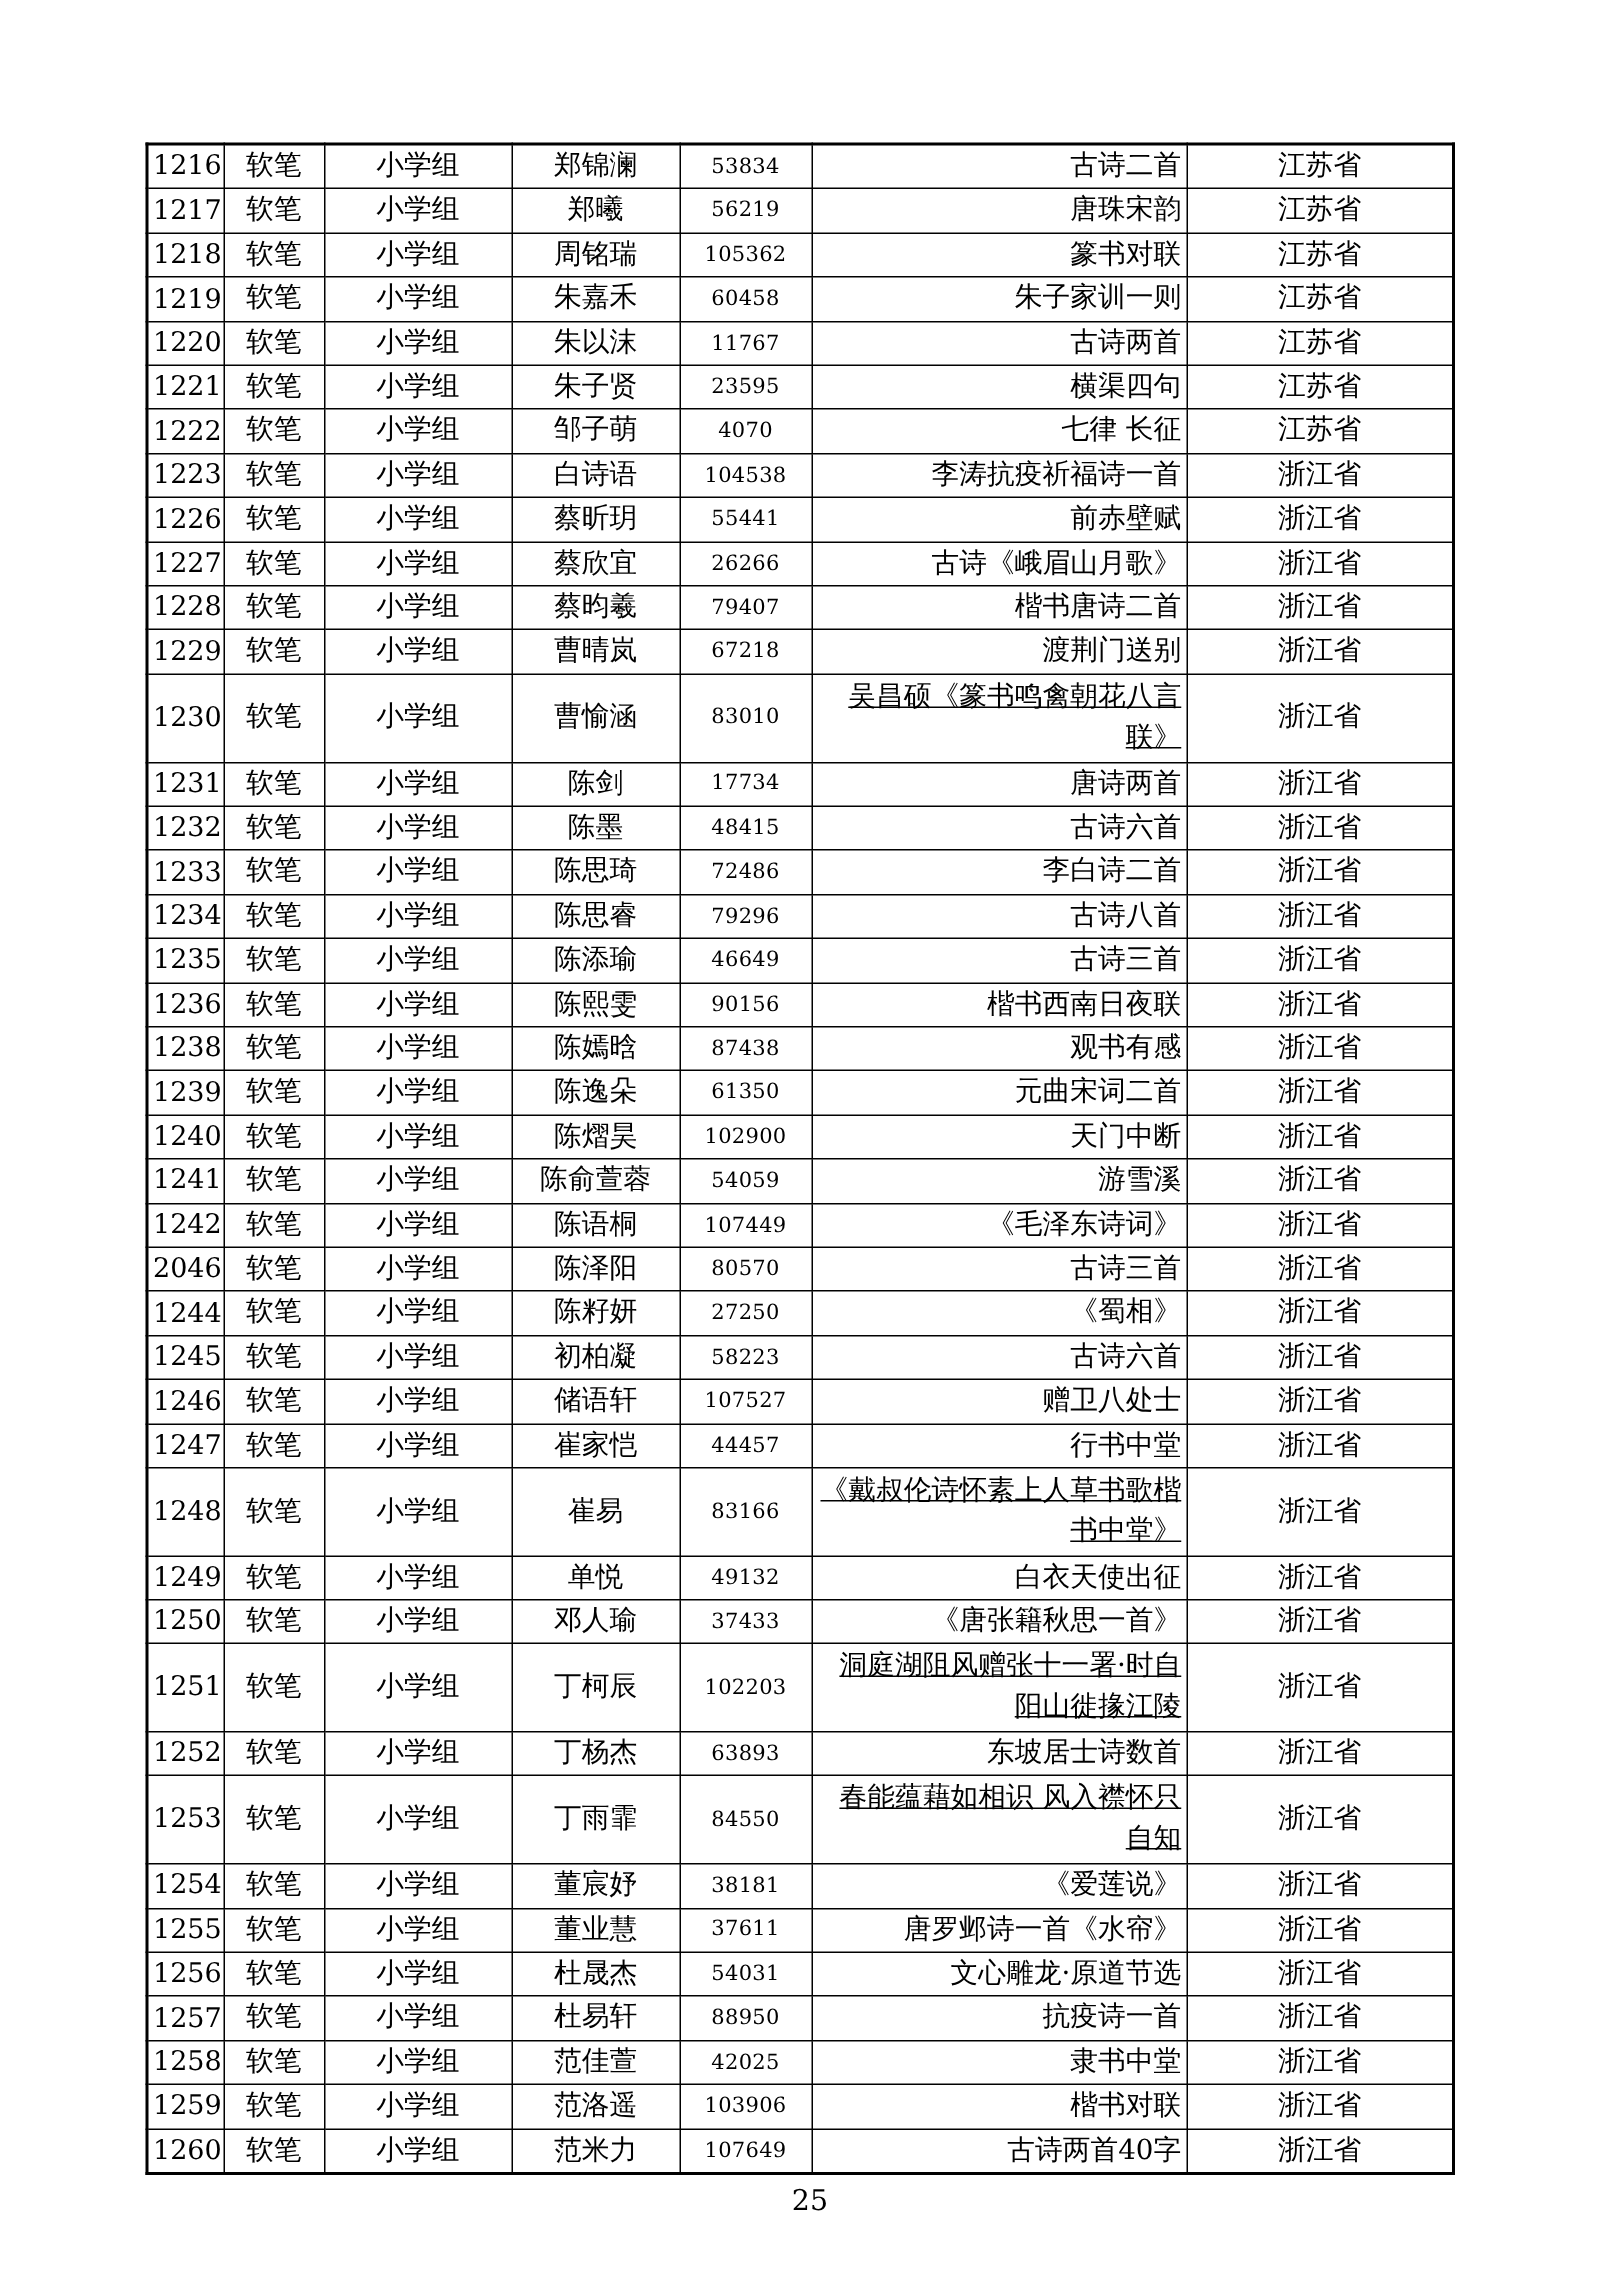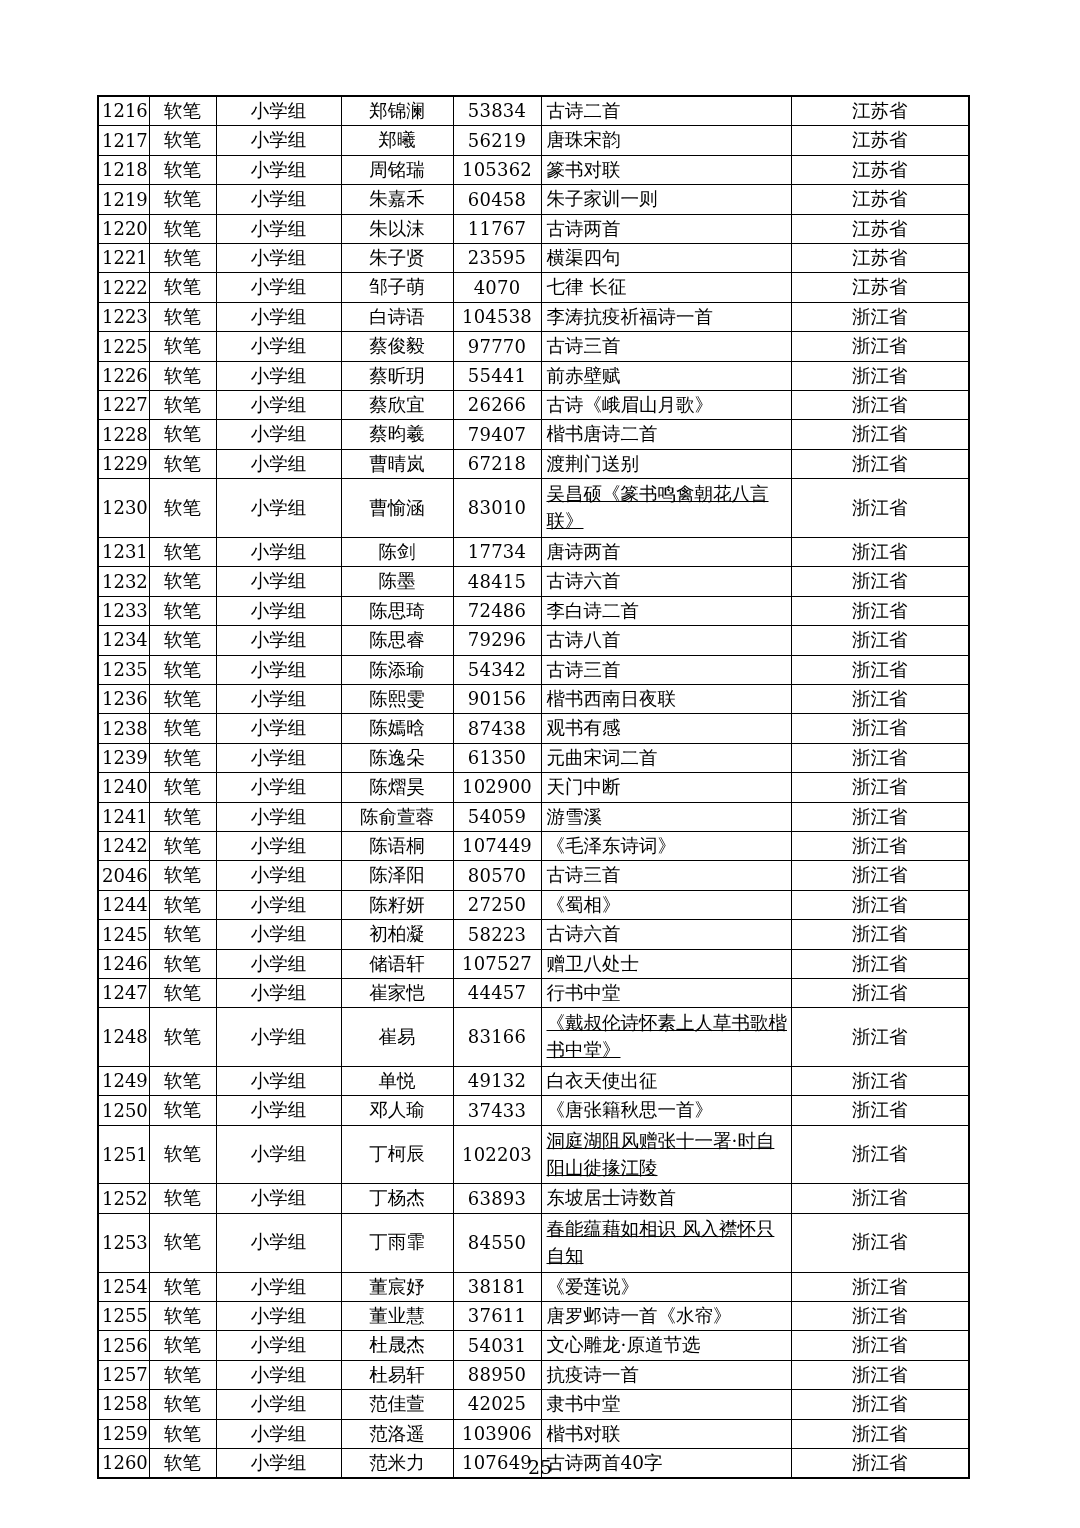--- a/index.html
+++ b/index.html
@@ -41,27 +41,27 @@
     line-height: 1.32;
     padding: 2px 3px;
     text-align: center;
     vertical-align: middle;
     height: 29px;
     box-sizing: border-box;
     overflow: hidden;
     white-space: nowrap;
   }
   table.roster td.work {
-    text-align: left;
+    text-align: right;
     padding-left: 5px;
     white-space: normal;
     word-break: break-all;
   }
   table.roster td.seq { font-size: 18px; }
-  table.roster td.num { font-size: 18px; letter-spacing: 0.2px; }
+  table.roster td.num { font-size: 14px; letter-spacing: 0.2px; }
   table.roster tr.tall td { height: 58px; }
   table.roster tr.tall td.work { line-height: 1.45; text-decoration: underline; }
 
   .page-number {
     position: absolute;
     left: 0;
     right: 0;
     top: 1456px;
     text-align: center;
     font-size: 19px;
@@ -150,29 +150,20 @@
         <tr>
           <td class="seq">1223</td>
           <td class="cat">软笔</td>
           <td class="grp">小学组</td>
           <td class="nm">白诗语</td>
           <td class="num">104538</td>
           <td class="work">李涛抗疫祈福诗一首</td>
           <td class="prov">浙江省</td>
         </tr>
         <tr>
-          <td class="seq">1225</td>
-          <td class="cat">软笔</td>
-          <td class="grp">小学组</td>
-          <td class="nm">蔡俊毅</td>
-          <td class="num">97770</td>
-          <td class="work">古诗三首</td>
-          <td class="prov">浙江省</td>
-        </tr>
-        <tr>
           <td class="seq">1226</td>
           <td class="cat">软笔</td>
           <td class="grp">小学组</td>
           <td class="nm">蔡昕玥</td>
           <td class="num">55441</td>
           <td class="work">前赤壁赋</td>
           <td class="prov">浙江省</td>
         </tr>
         <tr>
           <td class="seq">1227</td>
@@ -244,21 +235,21 @@
           <td class="nm">陈思睿</td>
           <td class="num">79296</td>
           <td class="work">古诗八首</td>
           <td class="prov">浙江省</td>
         </tr>
         <tr>
           <td class="seq">1235</td>
           <td class="cat">软笔</td>
           <td class="grp">小学组</td>
           <td class="nm">陈添瑜</td>
-          <td class="num">54342</td>
+          <td class="num">46649</td>
           <td class="work">古诗三首</td>
           <td class="prov">浙江省</td>
         </tr>
         <tr>
           <td class="seq">1236</td>
           <td class="cat">软笔</td>
           <td class="grp">小学组</td>
           <td class="nm">陈熙雯</td>
           <td class="num">90156</td>
           <td class="work">楷书西南日夜联</td>

